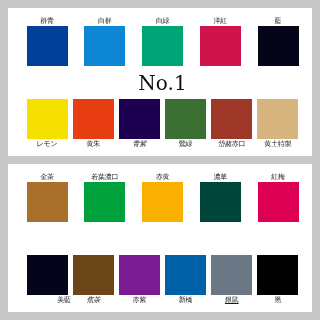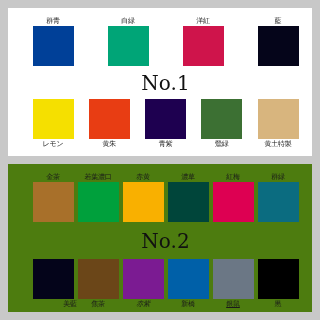--- a/index.html
+++ b/index.html
@@ -20,21 +20,21 @@
     padding: 8px 8px;
     display: flex;
     flex-direction: column;
     justify-content: space-between;
   }
   .card {
     background: #ffffff;
     box-sizing: border-box;
     width: 304px;
     height: 148px;
-    padding: 8px 6px 7px 17px;
+    padding: 8px 6px 7px 11px;
     display: flex;
     flex-direction: column;
     justify-content: space-between;
   }
   .swatch-row {
     display: flex;
     justify-content: space-between;
     padding: 0 6px;
   }
   .swatch-cell {
@@ -81,20 +81,24 @@
 
 <div class="page">
 
   <div class="card" style="background-color: rgb(255, 255, 255);">
     <div class="swatch-row">
       <div class="swatch-cell labels-above">
         <span class="swatch-label" style="color: rgb(26, 26, 26);">群青</span>
         <span class="swatch-chip" style="background-color: rgb(0, 64, 152);"></span>
       </div>
       <div class="swatch-cell labels-above">
+        <span class="swatch-label" style="color: rgb(26, 26, 26);">白群</span>
+        <span class="swatch-chip" style="background-color: rgb(13, 134, 212);"></span>
+      </div>
+      <div class="swatch-cell labels-above">
         <span class="swatch-label" style="color: rgb(26, 26, 26);">白緑</span>
         <span class="swatch-chip" style="background-color: rgb(0, 165, 119);"></span>
       </div>
       <div class="swatch-cell labels-above">
         <span class="swatch-label" style="color: rgb(26, 26, 26);">洋紅</span>
         <span class="swatch-chip" style="background-color: rgb(207, 20, 75);"></span>
       </div>
       <div class="swatch-cell labels-above">
         <span class="swatch-label" style="color: rgb(26, 26, 26);">藍</span>
         <span class="swatch-chip" style="background-color: rgb(5, 5, 26);"></span>
@@ -106,35 +110,39 @@
     <div class="swatch-row">
       <div class="swatch-cell labels-below">
         <span class="swatch-label" style="color: rgb(26, 26, 26);">レモン</span>
         <span class="swatch-chip" style="background-color: rgb(245, 224, 0);"></span>
       </div>
       <div class="swatch-cell labels-below">
         <span class="swatch-label" style="color: rgb(26, 26, 26);">黄朱</span>
         <span class="swatch-chip" style="background-color: rgb(232, 61, 19);"></span>
       </div>
       <div class="swatch-cell labels-below">
-        <span class="swatch-label" style="color: rgb(26, 26, 26);">青紫</span>
+        <span class="swatch-label" style="color: rgb(26, 26, 26); font-style: italic;">青紫</span>
         <span class="swatch-chip" style="background-color: rgb(30, 0, 80);"></span>
       </div>
       <div class="swatch-cell labels-below">
         <span class="swatch-label" style="color: rgb(26, 26, 26);">鶯緑</span>
         <span class="swatch-chip" style="background-color: rgb(60, 112, 51);"></span>
+      </div>
+      <div class="swatch-cell labels-below">
+        <span class="swatch-label" style="color: rgb(26, 26, 26);">岱赭赤口</span>
+        <span class="swatch-chip" style="background-color: rgb(158, 56, 40);"></span>
       </div>
       <div class="swatch-cell labels-below">
         <span class="swatch-label" style="color: rgb(26, 26, 26);">黄土特製</span>
         <span class="swatch-chip" style="background-color: rgb(216, 181, 126);"></span>
       </div>
     </div>
   </div>
 
-  <div class="card" style="background-color: #4d7c0f; gap: 10px;">
+  <div class="card" style="background-color: #ffffff; gap: 10px;">
     <div class="swatch-row">
       <div class="swatch-cell labels-above">
         <span class="swatch-label" style="color: rgb(26, 26, 26);">金茶</span>
         <span class="swatch-chip" style="background-color: rgb(168, 112, 42);"></span>
       </div>
       <div class="swatch-cell labels-above">
         <span class="swatch-label" style="color: rgb(26, 26, 26);">若葉濃口</span>
         <span class="swatch-chip" style="background-color: rgb(0, 160, 60);"></span>
       </div>
       <div class="swatch-cell labels-above">
@@ -142,39 +150,34 @@
         <span class="swatch-chip" style="background-color: rgb(249, 176, 0);"></span>
       </div>
       <div class="swatch-cell labels-above">
         <span class="swatch-label" style="color: rgb(26, 26, 26);">濃草</span>
         <span class="swatch-chip" style="background-color: rgb(0, 69, 58);"></span>
       </div>
       <div class="swatch-cell labels-above">
         <span class="swatch-label" style="color: rgb(26, 26, 26);">紅梅</span>
         <span class="swatch-chip" style="background-color: rgb(221, 0, 82);"></span>
       </div>
-      <div class="swatch-cell labels-above">
-        <span class="swatch-label" style="color: rgb(26, 26, 26);">群緑</span>
-        <span class="swatch-chip" style="background-color: rgb(11, 108, 128);"></span>
-      </div>
     </div>
 
-    <div class="card-title">No.2</div>
 
     <div class="swatch-row">
       <div class="swatch-cell labels-below">
         <span class="swatch-label" style="color: rgb(26, 26, 26); margin-left: 34px;">美藍</span>
         <span class="swatch-chip" style="background-color: rgb(4, 4, 26);"></span>
       </div>
       <div class="swatch-cell labels-below">
-        <span class="swatch-label" style="color: rgb(26, 26, 26);">焦茶</span>
+        <span class="swatch-label" style="color: rgb(26, 26, 26); font-style: italic;">焦茶</span>
         <span class="swatch-chip" style="background-color: rgb(107, 70, 24);"></span>
       </div>
       <div class="swatch-cell labels-below">
-        <span class="swatch-label" style="color: rgb(26, 26, 26); font-style: italic;">赤紫</span>
+        <span class="swatch-label" style="color: rgb(26, 26, 26);">赤紫</span>
         <span class="swatch-chip" style="background-color: rgb(123, 27, 146);"></span>
       </div>
       <div class="swatch-cell labels-below">
         <span class="swatch-label" style="color: rgb(26, 26, 26); font-family: Liberation Serif, serif;">新橋</span>
         <span class="swatch-chip" style="background-color: rgb(0, 96, 168);"></span>
       </div>
       <div class="swatch-cell labels-below">
         <span class="swatch-label" style="color: rgb(26, 26, 26); text-decoration: underline;">銀鼠</span>
         <span class="swatch-chip" style="background-color: rgb(107, 119, 133);"></span>
       </div>

